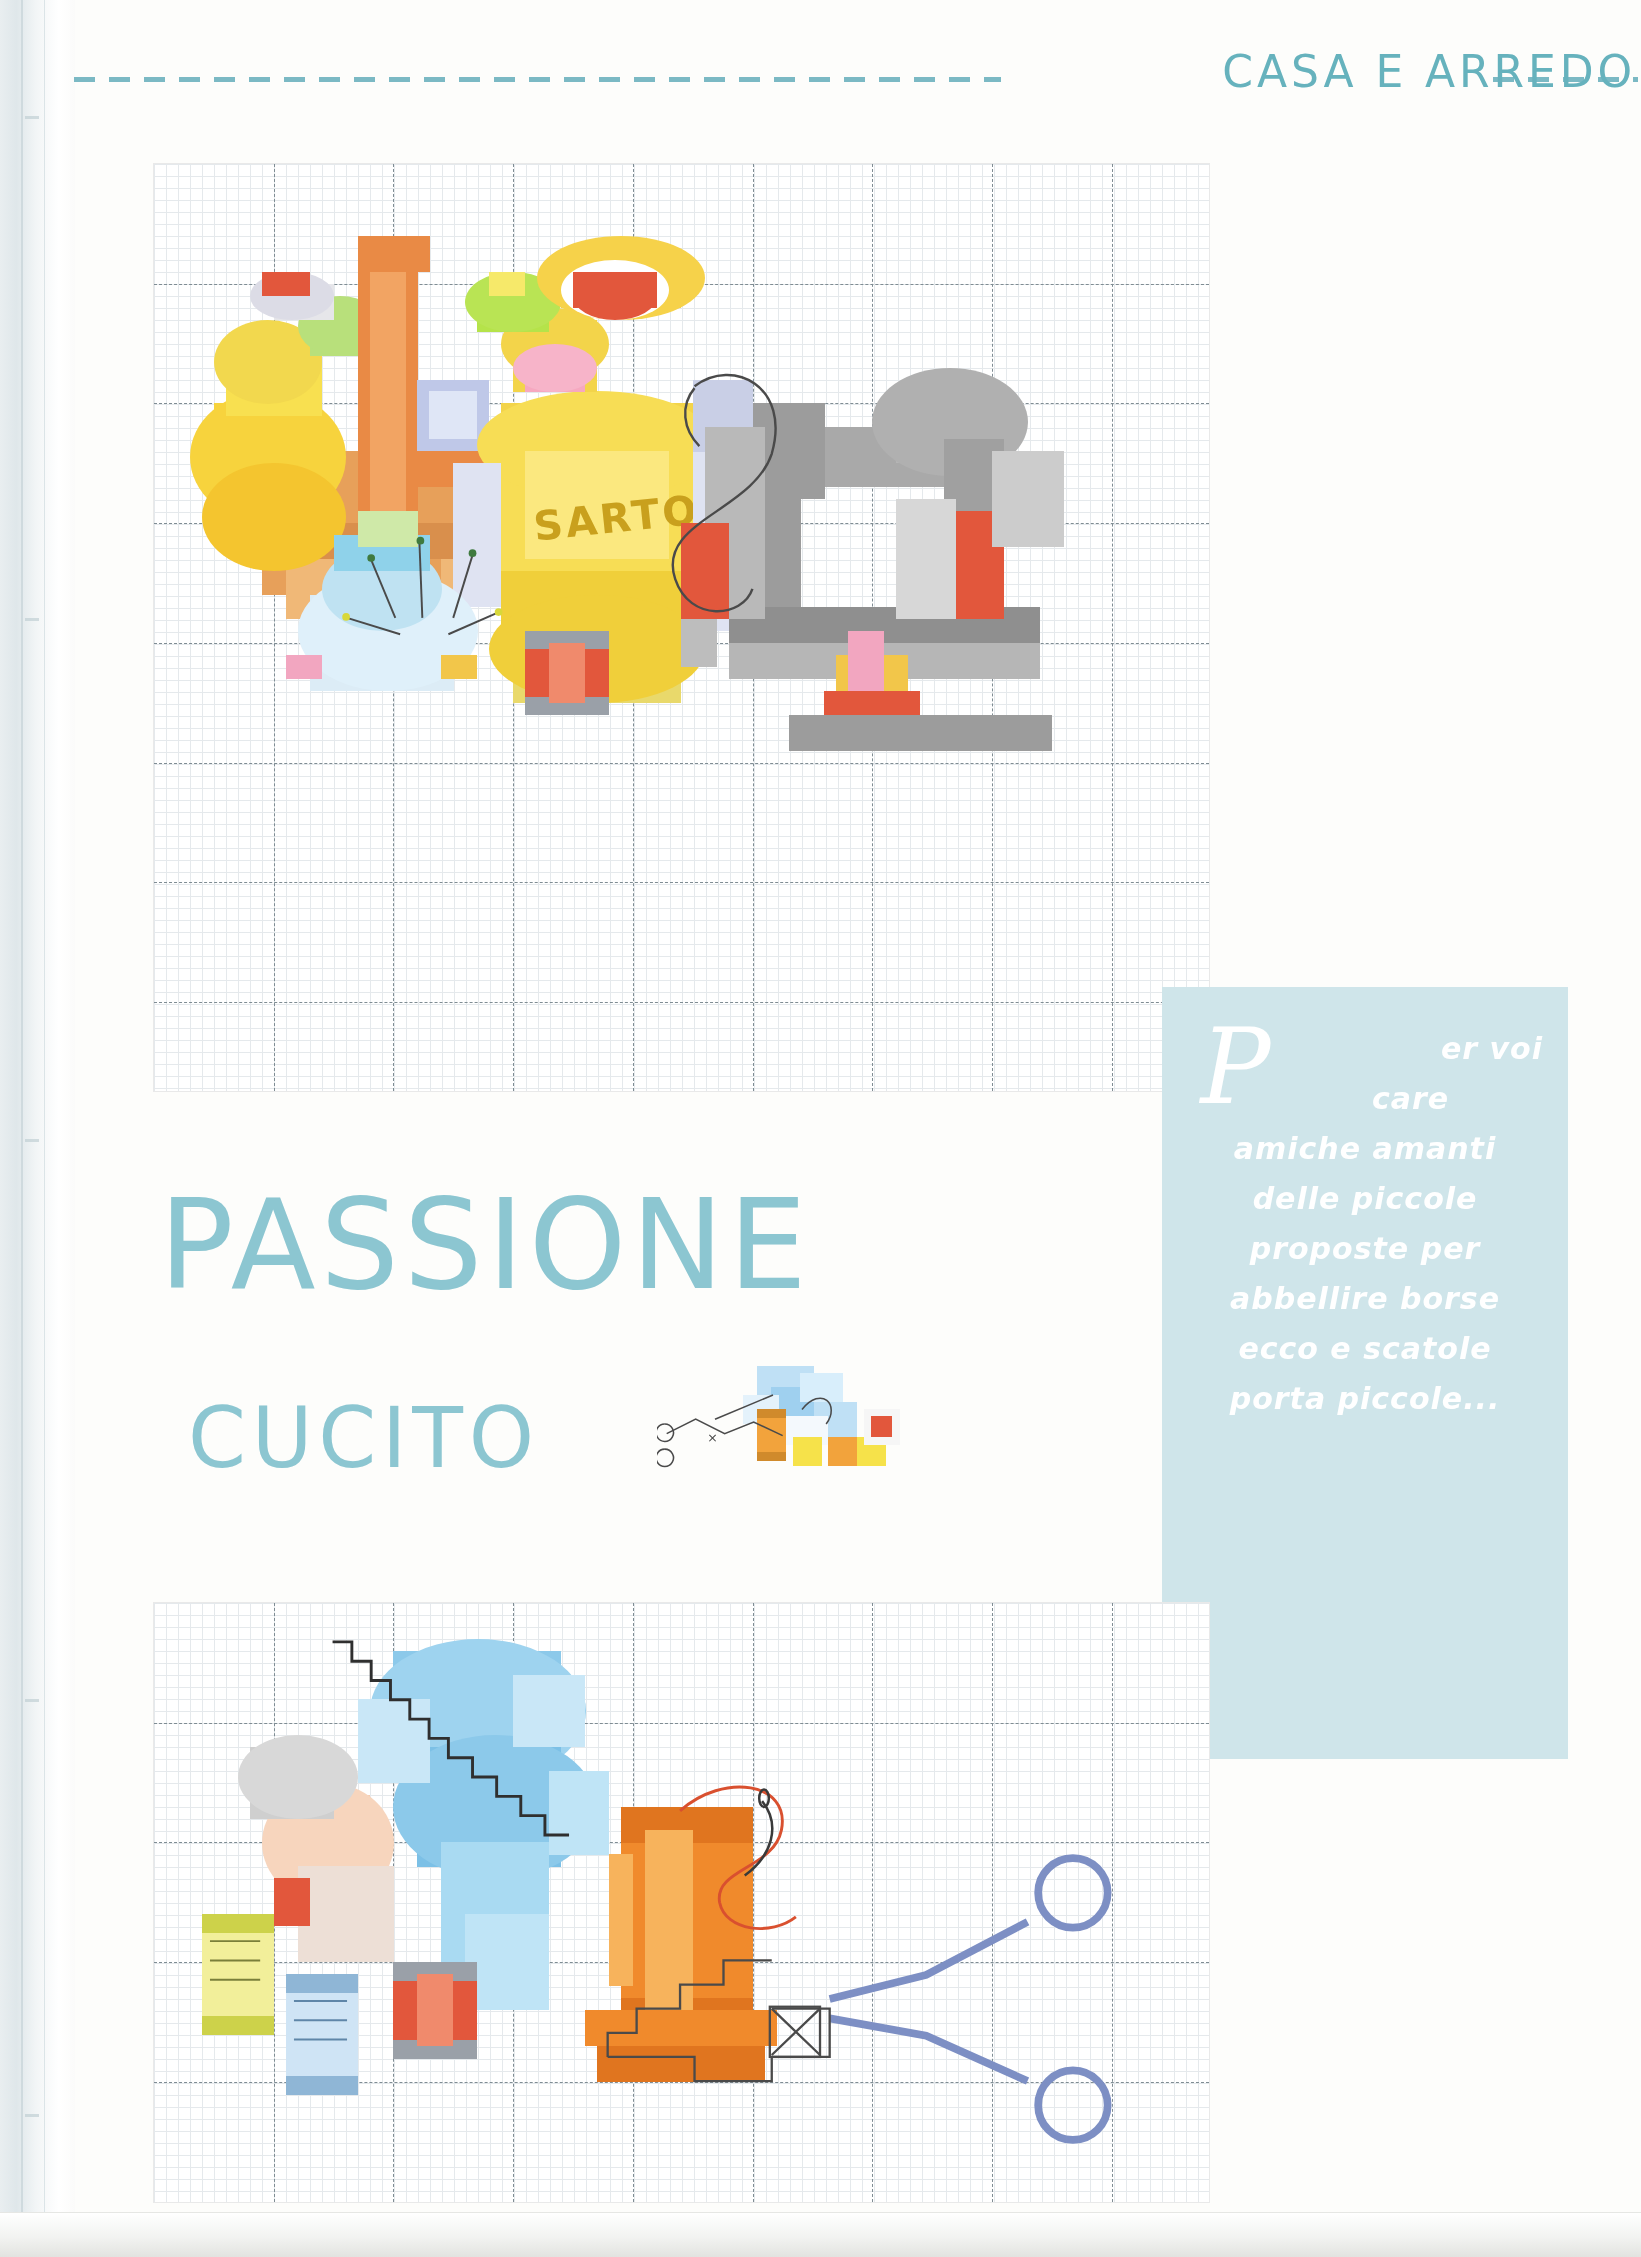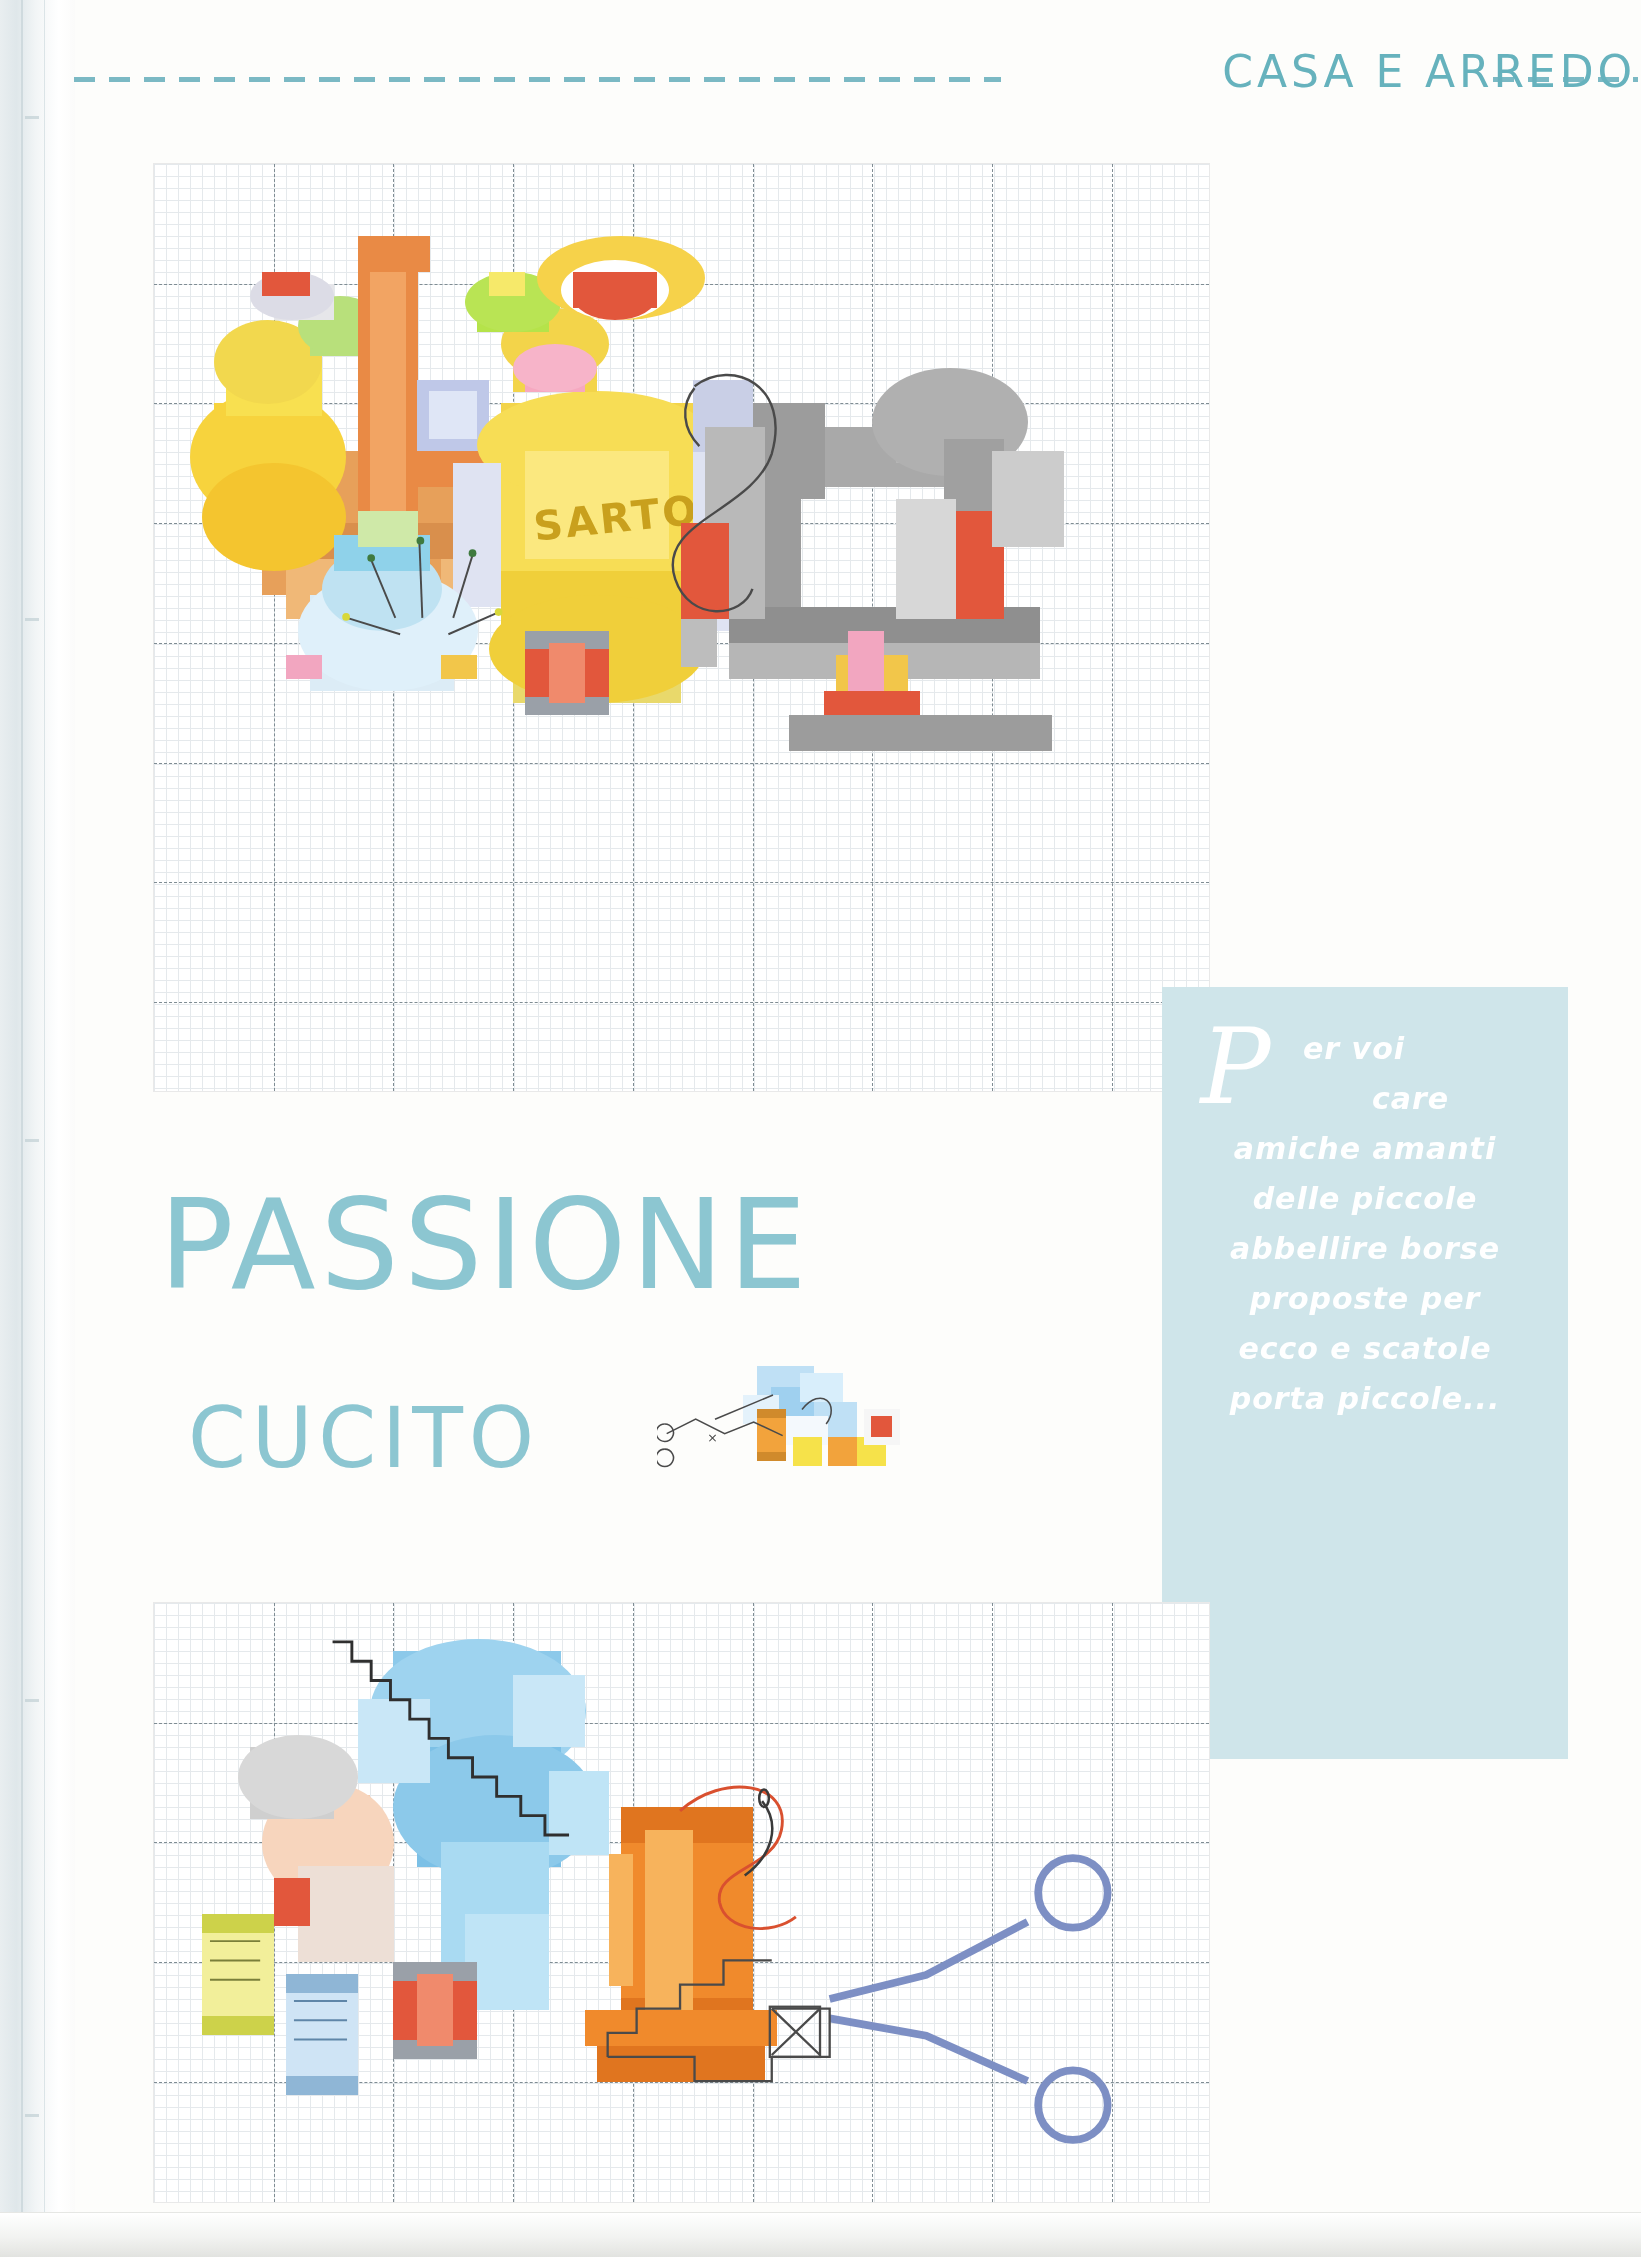--- a/index.html
+++ b/index.html
@@ -115,21 +115,21 @@
     font-style:italic;
   }
   .panel-text{
     font-family:"DejaVu Sans", sans-serif;
     font-style:italic;
     font-size:30px;line-height:50px;
     color:#ffffff;letter-spacing:1px;
     font-weight:600;
   }
   .panel-text .l{display:block;}
-  .panel-text .l.first{padding-left:116px;text-align:left;}
+  .panel-text .l.first{padding-left:116px;text-align:right;}
   
   .motif{
     position:absolute;left:657px;top:1366px;width:406px;height:145px;
   }
 </style>
 </head>
 <body>
 
 <div id="page">
 
@@ -301,22 +301,22 @@
     </div>
 
   <div class="panel">
     <div class="panel-inner">
       <span class="dropcap">P</span>
       <div class="panel-text">
         <span class="l first">er voi</span>
         <span class="l">care</span>
         <span class="l">amiche amanti</span>
         <span class="l">delle piccole</span>
+        <span class="l">proposte per</span>
         <span class="l">abbellire borse</span>
-        <span class="l">proposte per</span>
         <span class="l">ecco e scatole</span>
         <span class="l">porta piccole...</span>
       </div>
     </div>
   </div>
 
   <div class="chart" id="chart-bottom" style="left:154px;top:1603px;width:1055px;height:599px;">
     <div class="grid-small"></div>
     <div id="bot-major">
         <div class="bigline-v" style="left: 120px;"></div>

